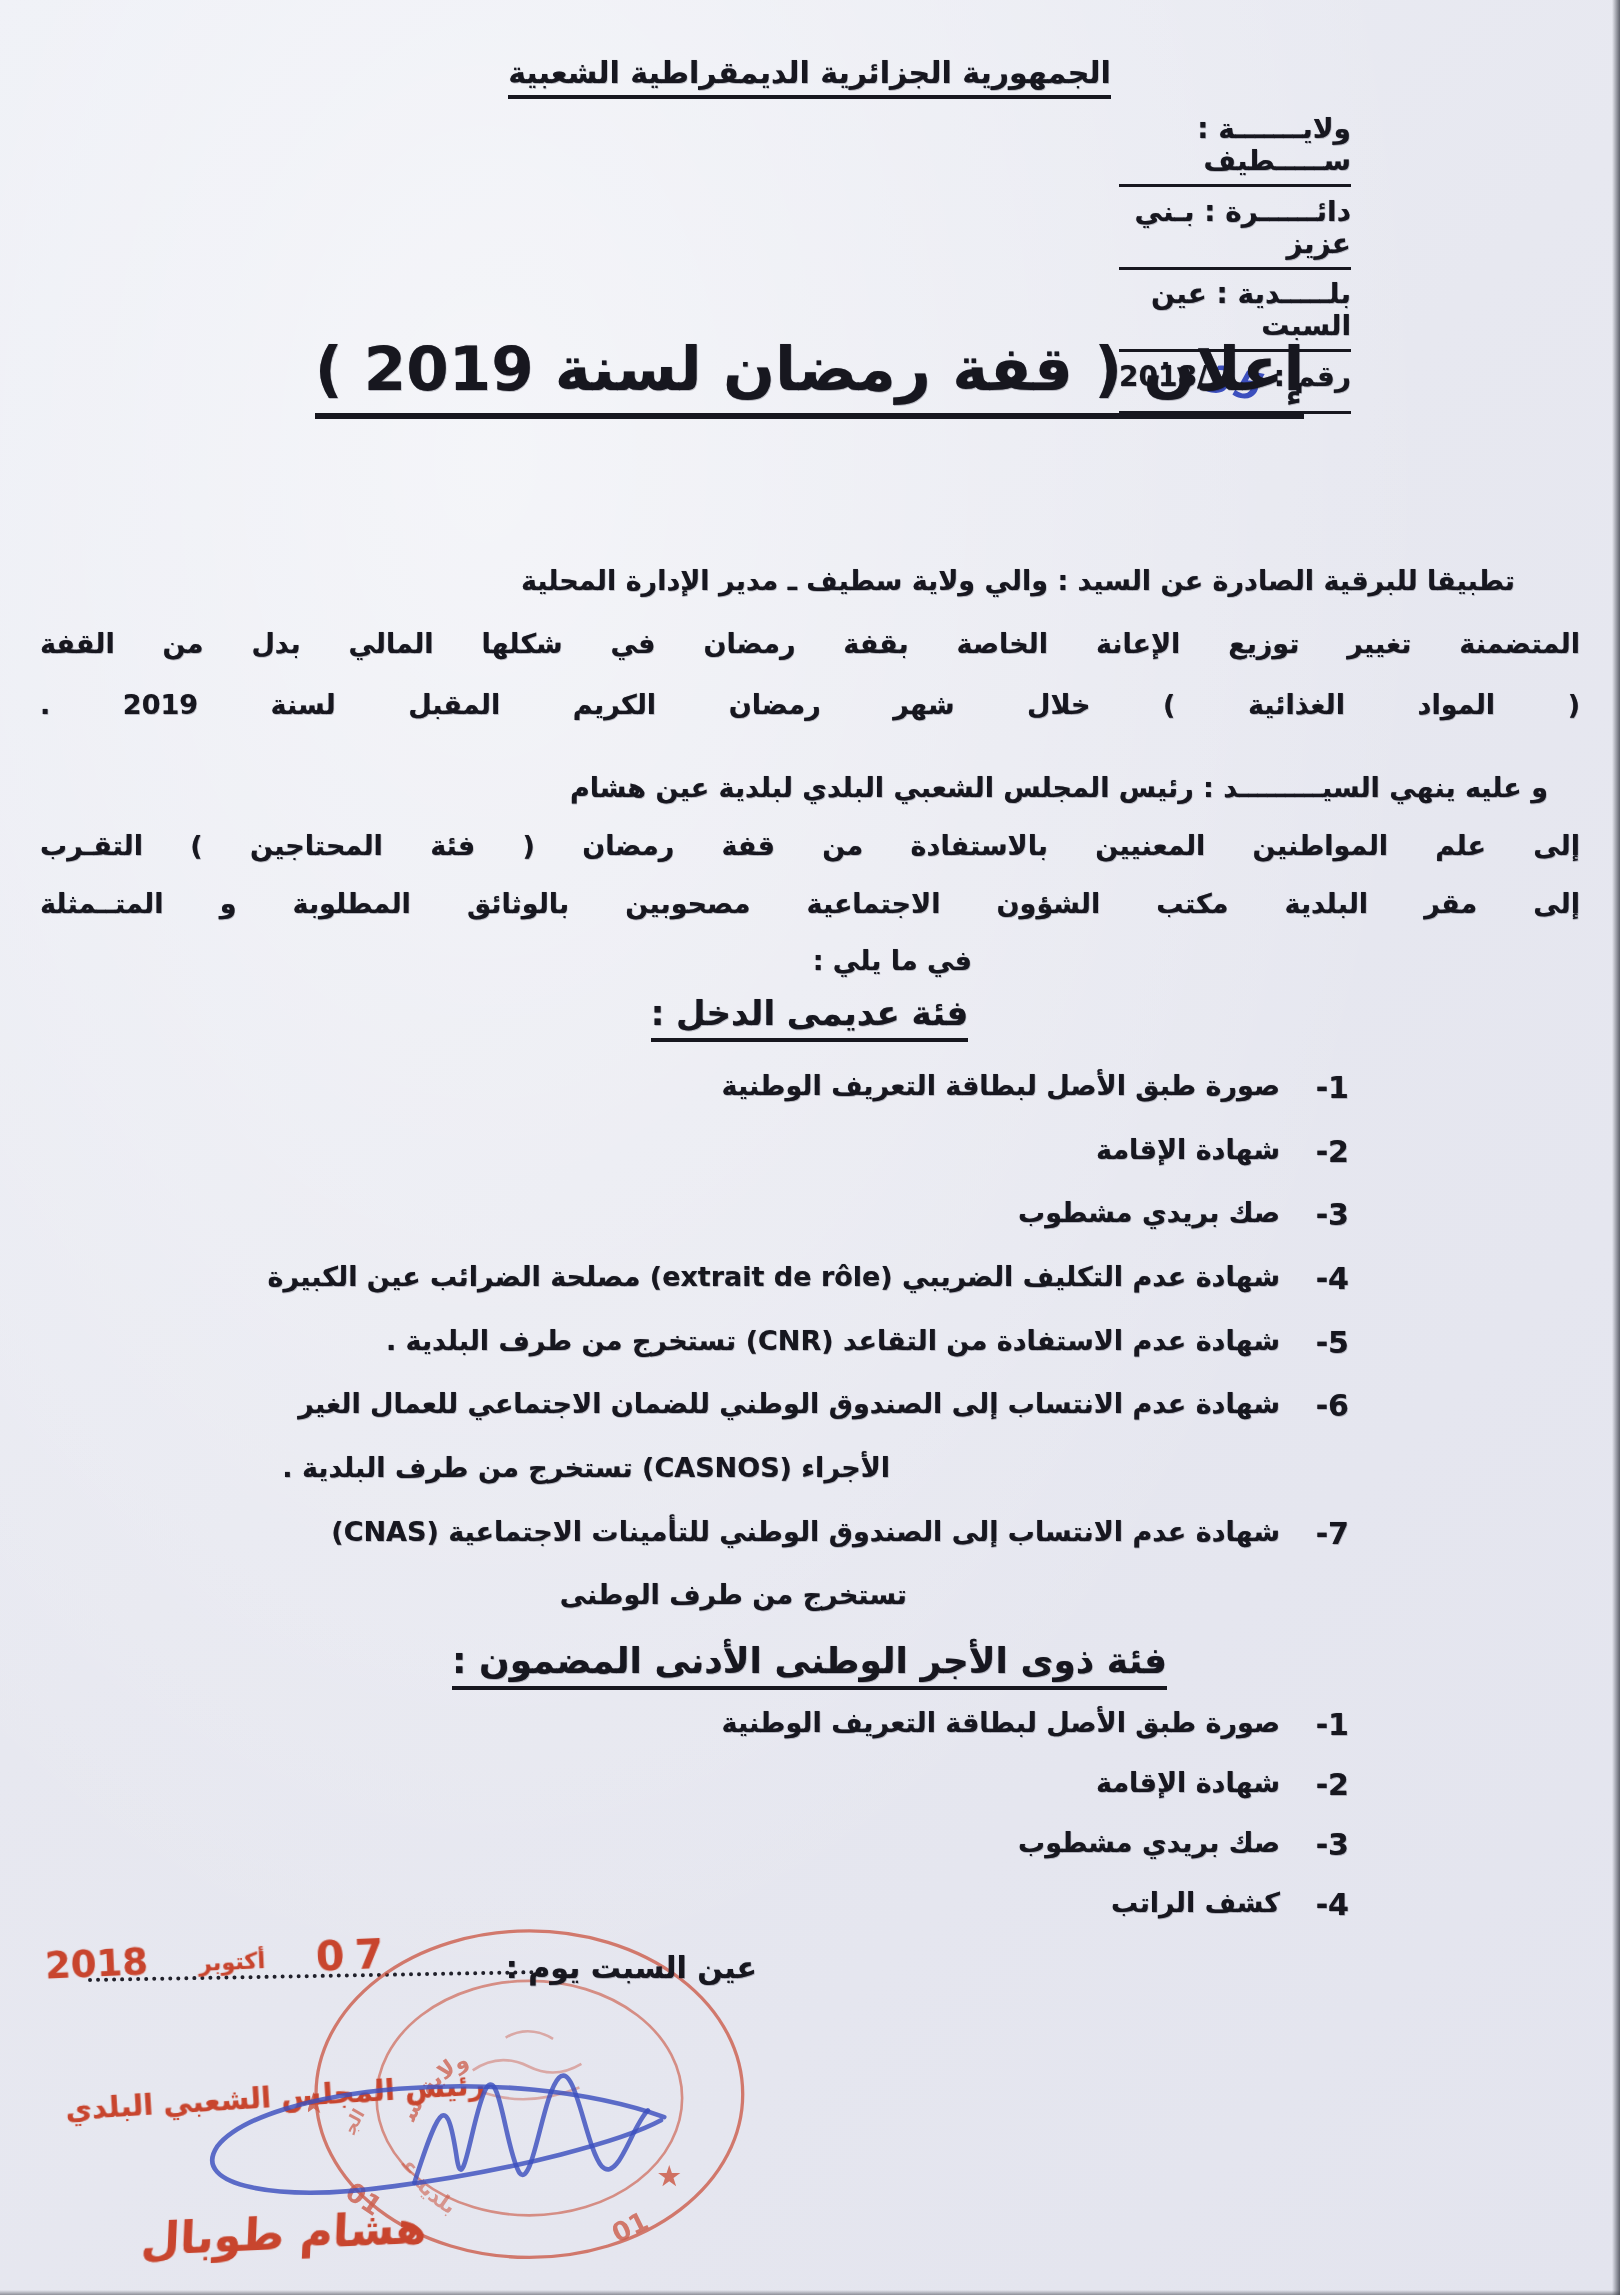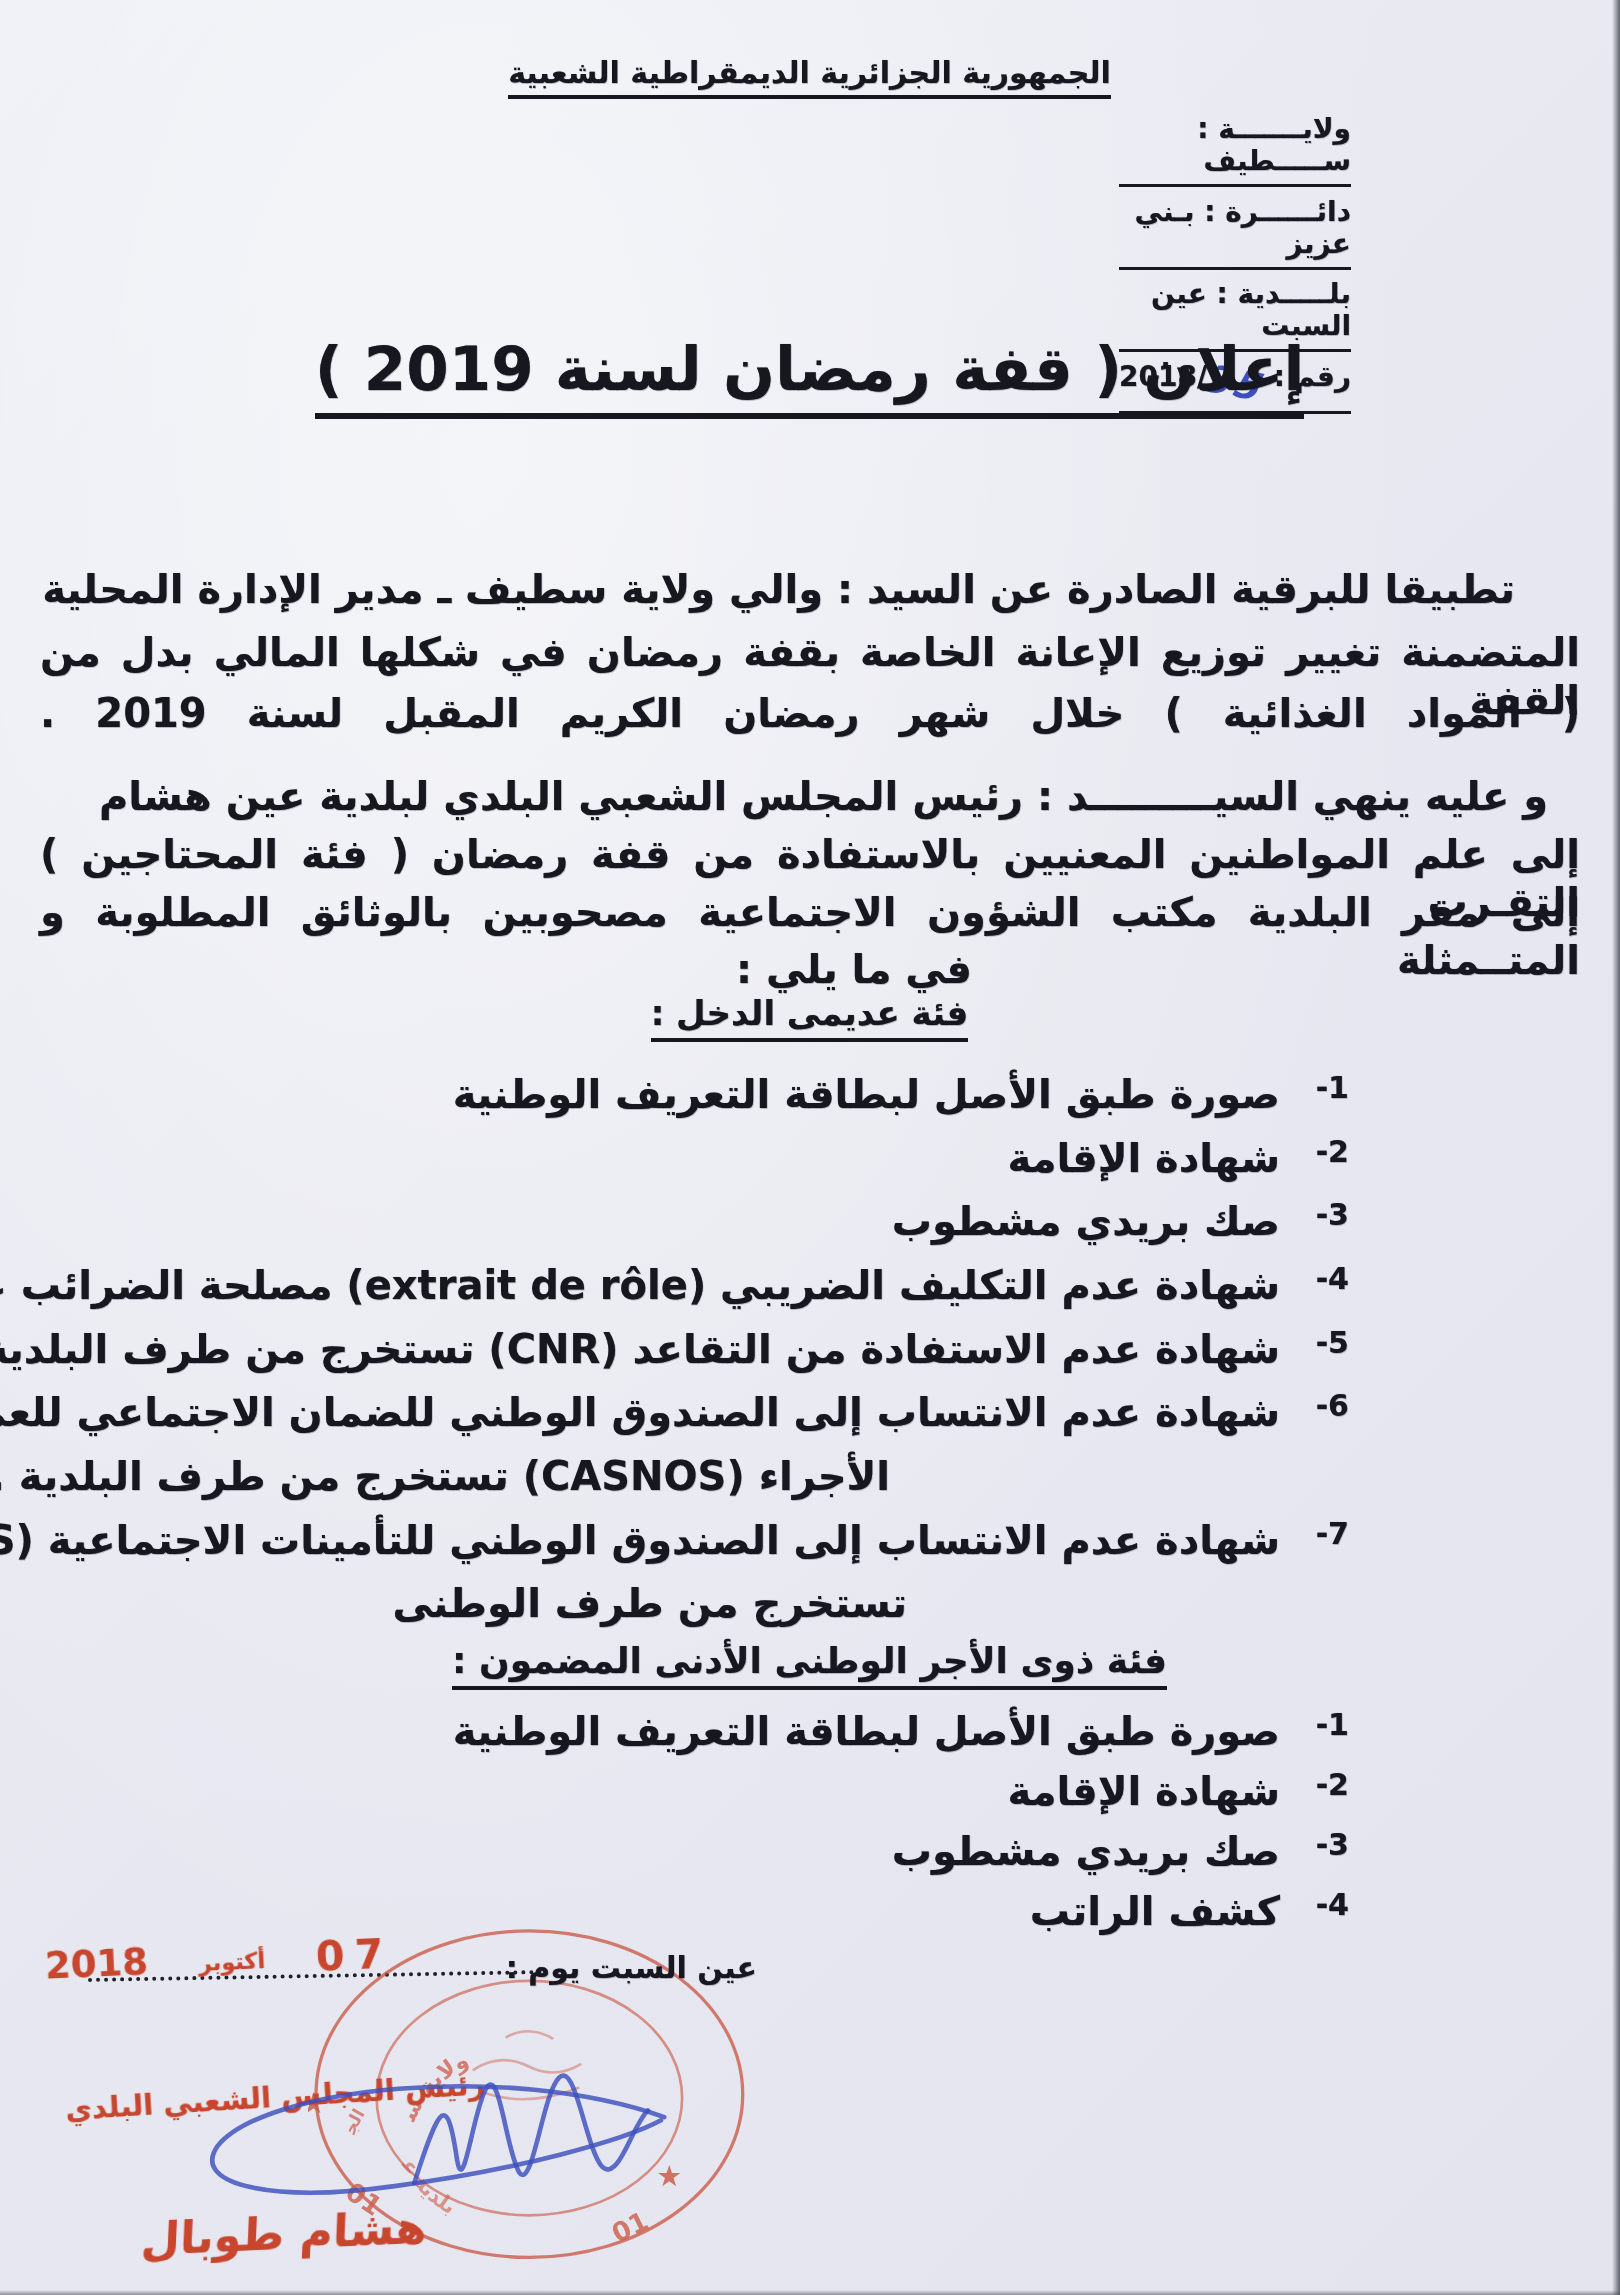--- a/index.html
+++ b/index.html
@@ -9,21 +9,21 @@
     background:
       radial-gradient(ellipse at 30% 20%, rgba(255,255,255,.5), rgba(255,255,255,0) 60%),
       linear-gradient(135deg,#eceef5 0%, #e7e8f0 45%, #e3e4ee 100%);
     overflow:hidden;
     font-family:"DejaVu Sans", sans-serif;
     direction:rtl;
     color:#17171f;
   }
   .ink{color:#17171f;text-shadow:0 0 0.7px rgba(20,20,35,.5), 0.7px 0.7px 0 rgba(20,20,35,.22);}
   .abs{position:absolute;}
-  .line{position:absolute;white-space:nowrap;font-weight:bold;font-size:40px;line-height:1.2;}
+  .line{position:absolute;white-space:nowrap;font-weight:bold;font-size:27px;line-height:1.2;}
   .just{left:41px;right:40px;white-space:normal;text-align:justify;text-align-last:justify;}
   .ralign{text-align:right;}
   .num{position:absolute;direction:ltr;font-weight:bold;font-size:30px;}
   .heading-wrap{position:absolute;left:0;right:0;text-align:center;font-weight:bold;}
   .underline-span{border-bottom:4px solid #17171f;padding-bottom:5.3px;}
   
   #letterhead{position:absolute;top:113px;right:269px;width:232px;font-weight:bold;font-size:28px;}
   .lh-line{display:block;border-bottom:3.3px solid #17171f;padding-bottom:6.6px;margin-bottom:8.6px;line-height:1.15;}
   #ref-line{display:flex;justify-content:space-between;align-items:flex-start;}
   #ref-group{direction:ltr;display:inline-flex;align-items:flex-start;text-align:right;}

